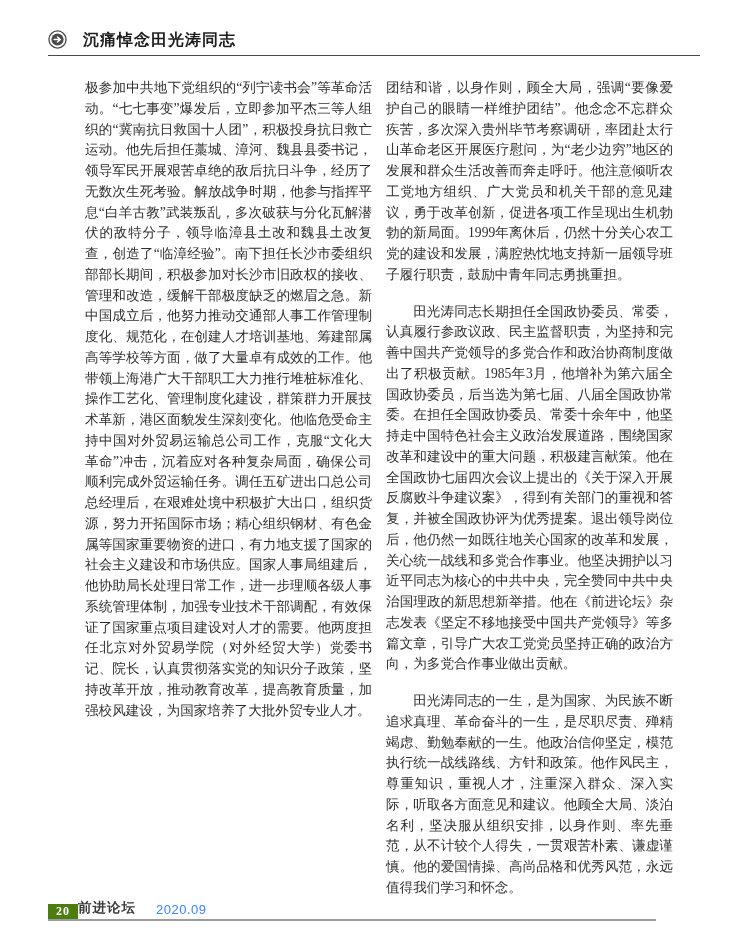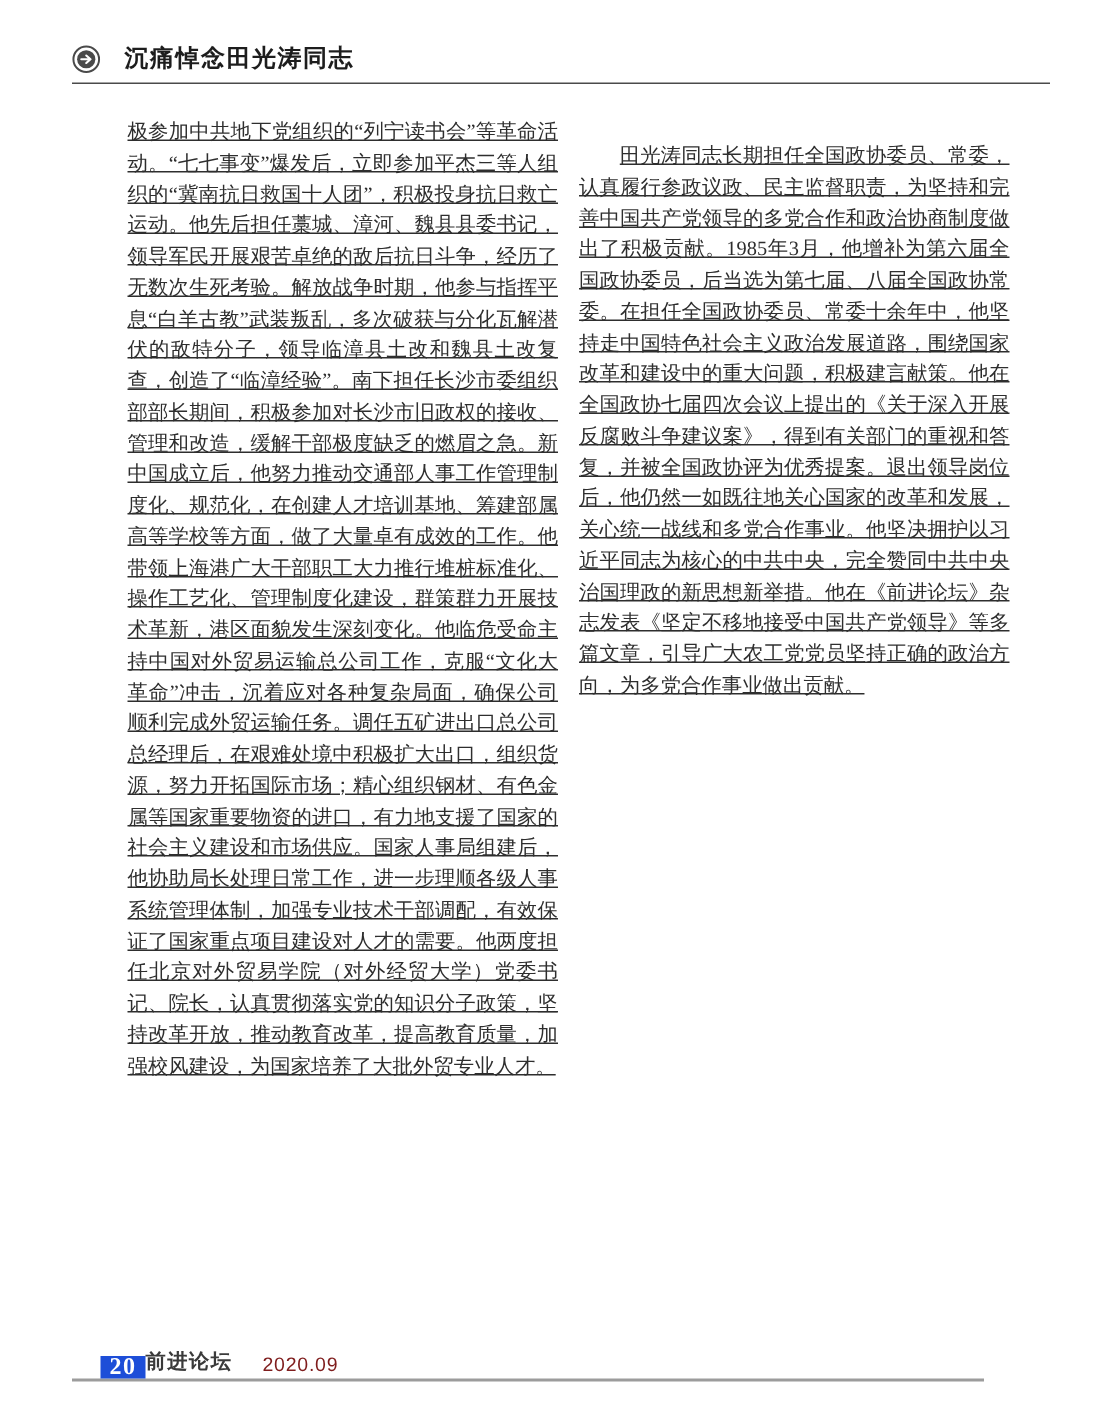--- a/index.html
+++ b/index.html
@@ -56,64 +56,62 @@
     flex: 0 0 287px;
     font-size: 13.6px;
     line-height: 20.75px;
     text-align: justify;
     text-justify: inter-character;
     color: #2e2e2e;
   }
   .col p.para {
     margin: 0;
     padding: 0;
-    text-decoration: underline;
   }
   .col p.para.indent {
     text-indent: 2em;
     margin-top: 16px;
   }
   
   .footer {
     position: absolute;
     left: 48px;
     top: 899px;
     width: 608px;
     border-bottom: 2px solid #9c9c9c;
     display: flex;
     align-items: flex-end;
   }
   .page-num-badge {
-    margin-left: 19px;
     width: 30px;
     height: 15px;
-    background: #1d4ed8;
+    background: #4d7c0f;
     color: #ffffff;
     font-family: "Liberation Serif", "DejaVu Serif", serif;
     font-weight: bold;
-    font-size: 16px;
+    font-size: 12px;
     display: flex;
     align-items: center;
     justify-content: center;
     letter-spacing: 1px;
   }
   .journal-name {
     padding-bottom: 2px;
     font-family: "Liberation Sans", "DejaVu Sans", sans-serif;
     font-size: 13.5px;
     font-weight: bold;
     color: #3a3a3a;
     letter-spacing: 1px;
   }
   .journal-issue {
     margin-left: 20px;
     padding-bottom: 2px;
     font-family: "Liberation Sans", "DejaVu Sans", sans-serif;
     font-size: 13px;
-    color: #7f1d1d;
+    color: #3b82f6;
     letter-spacing: 0.5px;
   }
 </style>
 </head>
 <body>
 
 <div class="page">
 
   <div class="header">
     <svg class="icon" viewBox="0 0 20 20">
@@ -122,21 +120,23 @@
       <path d="M6.5 10 H12.4 M10 7.4 L13 10 L10 12.6" fill="none" stroke="#ffffff" stroke-width="1.5" stroke-linecap="round" stroke-linejoin="round"></path>
     </svg>
     <span class="title">沉痛悼念田光涛同志</span>
   </div>
 
   <div class="columns">
     <div class="col">
         <p class="para">极参加中共地下党组织的“列宁读书会”等革命活动。“七七事变”爆发后，立即参加平杰三等人组织的“冀南抗日救国十人团”，积极投身抗日救亡运动。他先后担任藁城、漳河、魏县县委书记，领导军民开展艰苦卓绝的敌后抗日斗争，经历了无数次生死考验。解放战争时期，他参与指挥平息“白羊古教”武装叛乱，多次破获与分化瓦解潜伏的敌特分子，领导临漳县土改和魏县土改复查，创造了“临漳经验”。南下担任长沙市委组织部部长期间，积极参加对长沙市旧政权的接收、管理和改造，缓解干部极度缺乏的燃眉之急。新中国成立后，他努力推动交通部人事工作管理制度化、规范化，在创建人才培训基地、筹建部属高等学校等方面，做了大量卓有成效的工作。他带领上海港广大干部职工大力推行堆桩标准化、操作工艺化、管理制度化建设，群策群力开展技术革新，港区面貌发生深刻变化。他临危受命主持中国对外贸易运输总公司工作，克服“文化大革命”冲击，沉着应对各种复杂局面，确保公司顺利完成外贸运输任务。调任五矿进出口总公司总经理后，在艰难处境中积极扩大出口，组织货源，努力开拓国际市场；精心组织钢材、有色金属等国家重要物资的进口，有力地支援了国家的社会主义建设和市场供应。国家人事局组建后，他协助局长处理日常工作，进一步理顺各级人事系统管理体制，加强专业技术干部调配，有效保证了国家重点项目建设对人才的需要。他两度担任北京对外贸易学院（对外经贸大学）党委书记、院长，认真贯彻落实党的知识分子政策，坚持改革开放，推动教育改革，提高教育质量，加强校风建设，为国家培养了大批外贸专业人才。</p>
       </div>
     <div class="col">
+        <p class="para">团结和谐，以身作则，顾全大局，强调“要像爱护自己的眼睛一样维护团结”。他念念不忘群众疾苦，多次深入贵州毕节考察调研，率团赴太行山革命老区开展医疗慰问，为“老少边穷”地区的发展和群众生活改善而奔走呼吁。他注意倾听农工党地方组织、广大党员和机关干部的意见建议，勇于改革创新，促进各项工作呈现出生机勃勃的新局面。1999年离休后，仍然十分关心农工党的建设和发展，满腔热忱地支持新一届领导班子履行职责，鼓励中青年同志勇挑重担。</p>
         <p class="para indent">田光涛同志长期担任全国政协委员、常委，认真履行参政议政、民主监督职责，为坚持和完善中国共产党领导的多党合作和政治协商制度做出了积极贡献。1985年3月，他增补为第六届全国政协委员，后当选为第七届、八届全国政协常委。在担任全国政协委员、常委十余年中，他坚持走中国特色社会主义政治发展道路，围绕国家改革和建设中的重大问题，积极建言献策。他在全国政协七届四次会议上提出的《关于深入开展反腐败斗争建议案》，得到有关部门的重视和答复，并被全国政协评为优秀提案。退出领导岗位后，他仍然一如既往地关心国家的改革和发展，关心统一战线和多党合作事业。他坚决拥护以习近平同志为核心的中共中央，完全赞同中共中央治国理政的新思想新举措。他在《前进论坛》杂志发表《坚定不移地接受中国共产党领导》等多篇文章，引导广大农工党党员坚持正确的政治方向，为多党合作事业做出贡献。</p>
+        <p class="para indent">田光涛同志的一生，是为国家、为民族不断追求真理、革命奋斗的一生，是尽职尽责、殚精竭虑、勤勉奉献的一生。他政治信仰坚定，模范执行统一战线路线、方针和政策。他作风民主，尊重知识，重视人才，注重深入群众、深入实际，听取各方面意见和建议。他顾全大局、淡泊名利，坚决服从组织安排，以身作则、率先垂范，从不计较个人得失，一贯艰苦朴素、谦虚谨慎。他的爱国情操、高尚品格和优秀风范，永远值得我们学习和怀念。</p>
       </div>
   </div>
 
   <div class="footer">
     <div class="page-num-badge">20</div>
     <div class="journal-name">前进论坛</div>
     <div class="journal-issue">2020.09</div>
   </div>
 
 </div>

